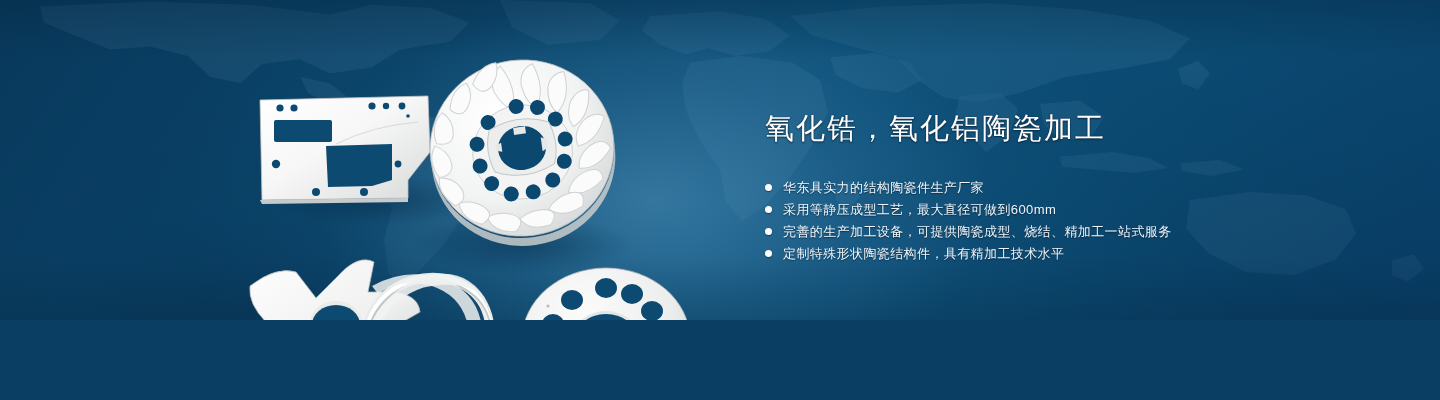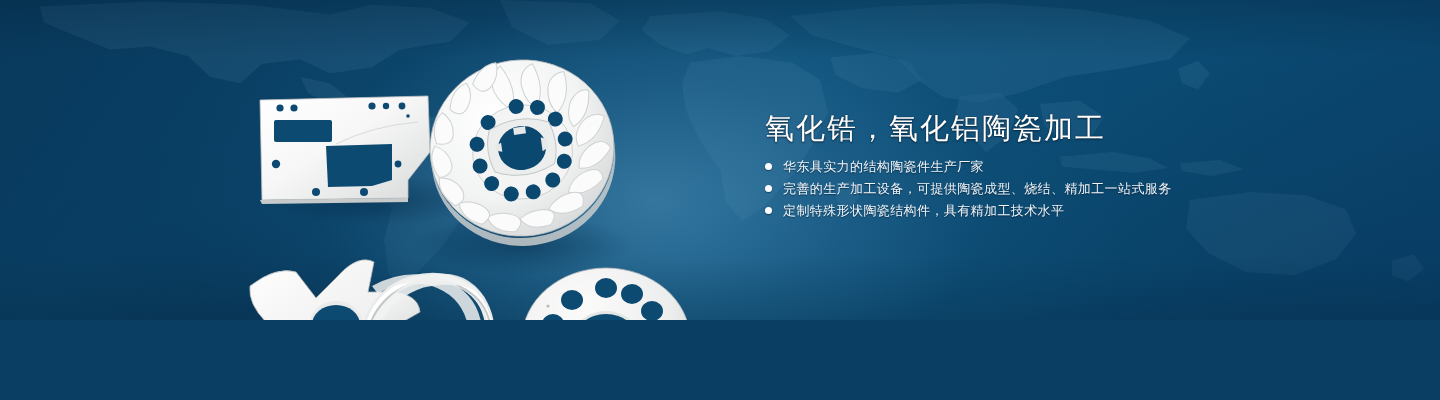--- a/index.html
+++ b/index.html
@@ -43,21 +43,21 @@
   
   .copy { position:absolute; left:765px; top:110px; width:620px; }
   .headline {
     font-size:29px;
     line-height:36px;
     letter-spacing:2px;
     color:#ffffff;
     text-shadow:0 1px 2px rgba(3,28,48,0.75), 0 0 1px rgba(3,28,48,0.9);
     white-space:nowrap;
   }
-  .bullets { margin-top:10px; }
+  .bullets { margin-top:31px; }
   .bullet {
     display:flex;
     align-items:center;
     height:21px;
     margin-bottom:1px;
   }
   .dot {
     width:7px; height:7px;
     border-radius:50%;
     background:#ffffff;
@@ -290,20 +290,24 @@
   <div class="copy">
     <div class="headline">氧化锆，氧化铝陶瓷加工</div>
 
     <div class="bullets">
       <div class="bullet">
         <span class="dot"></span>
         <span class="btext">华东具实力的结构陶瓷件生产厂家</span>
       </div>
       <div class="bullet">
         <span class="dot"></span>
+        <span class="btext">采用等静压成型工艺，最大直径可做到600mm</span>
+      </div>
+      <div class="bullet">
+        <span class="dot"></span>
         <span class="btext">完善的生产加工设备，可提供陶瓷成型、烧结、精加工一站式服务</span>
       </div>
       <div class="bullet">
         <span class="dot"></span>
         <span class="btext">定制特殊形状陶瓷结构件，具有精加工技术水平</span>
       </div>
     </div>
   </div>
 
 </div>

